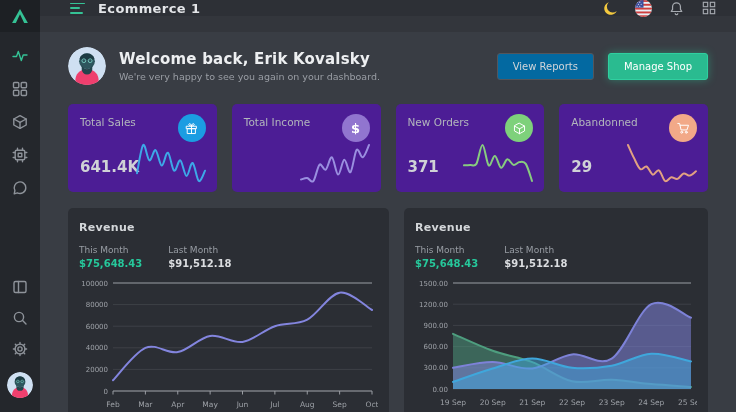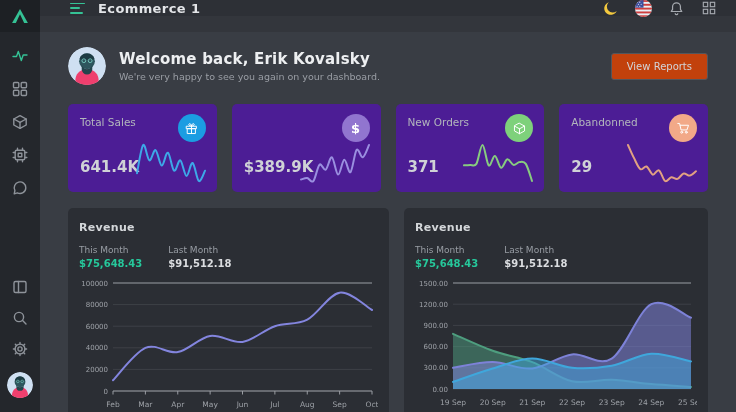--- a/index.html
+++ b/index.html
@@ -31,21 +31,21 @@
   
   .main { position:absolute; left:40px; top:32px; width:696px; height:380px; background:#393d44; padding:0 28px; }
 
   .welcome { display:flex; align-items:center; margin-top:12px; height:44px; }
   .w-avatar { width:38px; height:38px; border-radius:50%; overflow:hidden; flex:0 0 auto; }
   .w-text { margin-left:13px; }
   .w-title { color:#edeff1; font-size:15px; font-weight:700; letter-spacing:.2px; }
   .w-sub { color:#9a9ea5; font-size:9.5px; margin-top:3px; }
   .w-actions { margin-left:auto; display:flex; gap:14px; }
   .btn { font-family:inherit; font-size:10px; border-radius:3px; padding:7px 15px; cursor:pointer; }
-  .btn-ghost { background:#c2410c; color:#d2d5d9; border:1px solid #53565c; }
+  .btn-ghost { background:#0369a1; color:#d2d5d9; border:1px solid #53565c; }
   .btn-primary { background:#2abb90; color:#fff; border:1px solid #2fd0a0; box-shadow:0 0 9px rgba(46,200,150,.45); }
 
   .stats { margin-top:16px; display:grid; grid-template-columns:repeat(4,1fr); gap:15px; }
   .card { position:relative; background:#4c1d95; border-radius:5px; height:88px; padding:12px; }
   .card-label { color:#b2b6bc; font-size:10.5px; }
   .card-value { position:absolute; left:12px; bottom:16px; color:#cfd2d6; font-size:15px; font-weight:700; }
   .card-ic { position:absolute; top:10px; right:11px; width:28px; height:28px; border-radius:50%;
     display:flex; align-items:center; justify-content:center; }
   .card-ic svg { stroke:#fff; fill:none; stroke-width:1.2; stroke-linecap:round; stroke-linejoin:round; }
   .card-ic .dollar { color:#fff; font-size:13px; font-weight:700; }
@@ -208,20 +208,21 @@
           <circle cx="15" cy="13" r="1.8" fill="none" stroke="#7fd4c8" stroke-width="0.8"></circle>
           <circle cx="21" cy="13" r="1.8" fill="none" stroke="#7fd4c8" stroke-width="0.8"></circle>
         </svg>
       </div>
       <div class="w-text">
         <div class="w-title">Welcome back, Erik Kovalsky</div>
         <div class="w-sub">We're very happy to see you again on your dashboard.</div>
       </div>
       <div class="w-actions">
         <button class="btn btn-ghost">View Reports</button>
+        <button class="btn btn-primary">Manage Shop</button>
       </div>
     </section>
 
     <section class="stats">
 
       <div class="card">
         <div class="card-label">Total Sales</div>
         <div class="card-ic" style="background: rgb(27, 157, 226);">
           <svg width="13" height="13" viewBox="0 0 16 16">
             <rect x="2" y="5.2" width="12" height="3"></rect>
@@ -231,24 +232,24 @@
             <path d="M8 5 C8 2.4 10.4 1.4 11.2 2.6 C12 3.8 10 5 8 5 z"></path>
           </svg>
         </div>
         <div class="card-value">641.4K</div>
         <svg class="spark" width="76" height="44" viewBox="0 0 76 44">
             <path d="M4,32.285714285714285C5.0,27.6 8.1,6.1 10.2,4.0C12.2,1.9 14.3,18.6 16.4,19.4C18.4,20.3 20.5,8.3 22.5,9.1C24.6,10.0 26.7,24.1 28.7,24.6C30.8,25.0 32.8,10.9 34.9,11.7C37.0,12.6 39.0,28.4 41.1,29.7C43.2,31.0 45.2,18.6 47.3,19.4C49.3,20.3 51.4,34.4 53.5,34.9C55.5,35.3 57.6,21.1 59.6,22.0C61.7,22.9 63.8,38.7 65.8,40.0C67.9,41.3 71.0,31.4 72.0,29.7" fill="none" stroke="#3da8e8" stroke-width="2" stroke-linecap="round"></path>
           </svg>
       </div>
 
       <div class="card">
+        <div class="card-label">Total Income</div>
         <div class="card-ic" style="background: rgb(145, 117, 207);">
           <span class="dollar">$</span>
         </div>
-        <div class="card-value">$389.9K</div>
         <svg class="spark" width="76" height="44" viewBox="0 0 76 44">
             <path d="M4,38.52054794520548C5.0,38.3 8.1,36.8 10.2,37.0C12.2,37.3 14.3,42.2 16.4,40.0C18.4,37.8 20.5,25.6 22.5,23.7C24.6,21.8 26.7,29.9 28.7,28.7C30.8,27.4 32.8,15.5 34.9,16.3C37.0,17.2 39.0,33.2 41.1,33.6C43.2,34.0 45.2,19.2 47.3,18.8C49.3,18.4 51.4,32.8 53.5,31.1C55.5,29.5 57.6,11.4 59.6,8.9C61.7,6.5 63.8,17.2 65.8,16.3C67.9,15.5 71.0,6.1 72.0,4.0" fill="none" stroke="#9a8fe0" stroke-width="2" stroke-linecap="round"></path>
           </svg>
       </div>
 
       <div class="card">
         <div class="card-label">New Orders</div>
         <div class="card-ic" style="background: rgb(126, 209, 123);">
           <svg width="13" height="13" viewBox="0 0 16 16">
             <path d="M8 1.6 L14.2 5 V11 L8 14.4 L1.8 11 V5 Z"></path>

